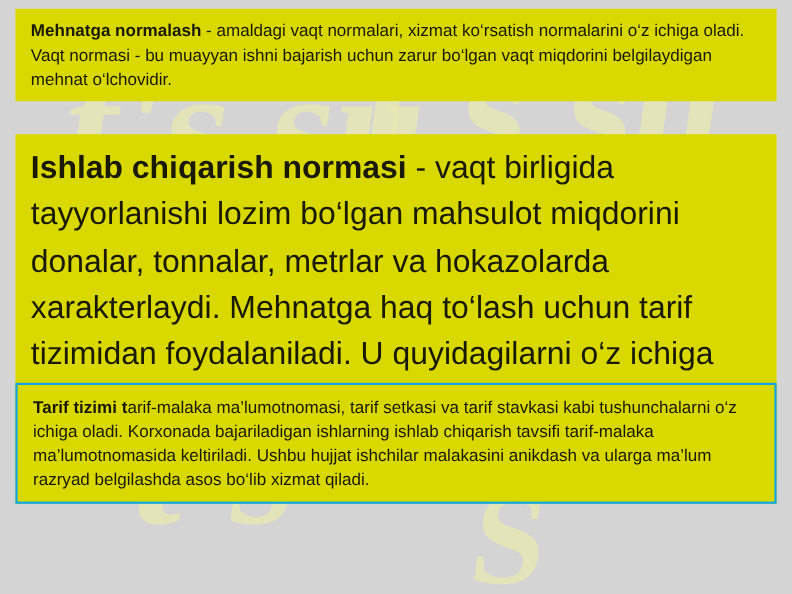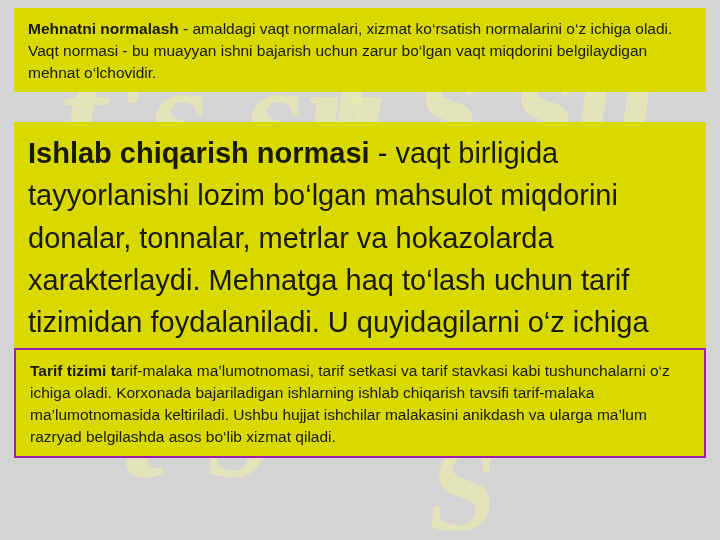--- a/index.html
+++ b/index.html
@@ -57,21 +57,21 @@
   }
   .block-2 {
     left: 14px;
     top: 122px;
     width: 692px;
   }
   .block-3 {
     left: 14px;
     top: 348px;
     width: 692px;
-    border: 2px solid #a21caf;
+    border: 2px solid #0ea5e9;
   }
 
   .t-small {
     font-size: 15.5px;
     line-height: 1.42;
     color: #1a1a00;
   }
   .t-large {
     font-size: 29px;
     line-height: 1.46;
@@ -89,21 +89,21 @@
   <div class="wm wm-2">t's su</div>
   <div class="wm wm-3">F</div>
   <div class="wm wm-4">t's</div>
   <div class="wm wm-5">S</div>
 </div>
 
 <div class="slide">
 
   <div class="block block-1">
     <div class="block-inner t-small">
-      <b>Mehnatni normalash</b><span> - amaldagi vaqt normalari, xizmat ko‘rsatish normalarini o‘z ichiga oladi. Vaqt normasi - bu muayyan ishni bajarish uchun zarur bo‘lgan vaqt miqdorini belgilaydigan mehnat o‘lchovidir.</span>
+      <b>Mehnatga normalash</b><span> - amaldagi vaqt normalari, xizmat ko‘rsatish normalarini o‘z ichiga oladi. Vaqt normasi - bu muayyan ishni bajarish uchun zarur bo‘lgan vaqt miqdorini belgilaydigan mehnat o‘lchovidir.</span>
     </div>
   </div>
 
   <div class="block block-2">
     <div class="block-inner t-large">
       <b>Ishlab chiqarish normasi</b><span> - vaqt birligida tayyorlanishi lozim bo‘lgan mahsulot miqdorini donalar, tonnalar, metrlar va hokazolarda xarakterlaydi. Mehnatga haq to‘lash uchun tarif tizimidan foydalaniladi. U quyidagilarni o‘z ichiga oladi: tarif-malaka ma’lumotnomasi, tarif setkalari, tarif stavkasi.</span>
     </div>
   </div>
 
   <div class="block block-3">

